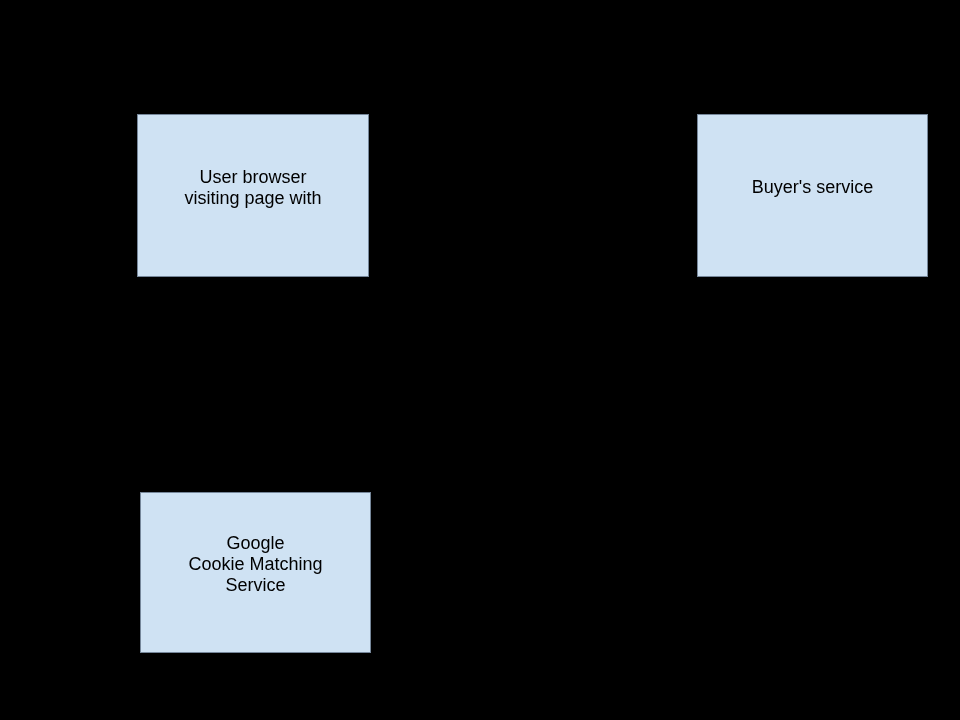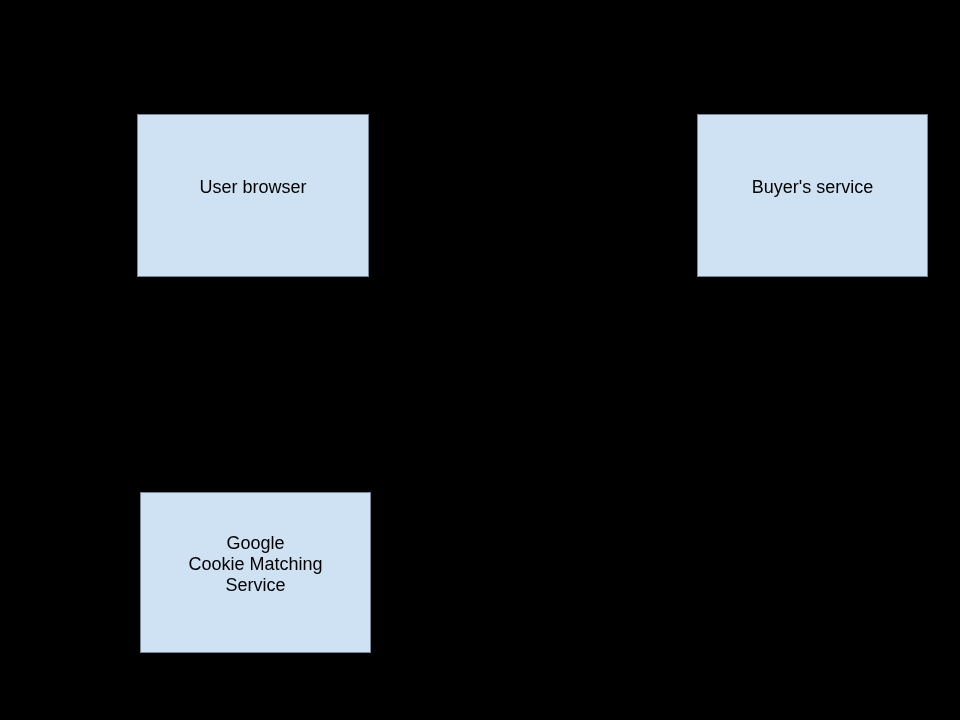--- a/index.html
+++ b/index.html
@@ -58,20 +58,21 @@
     height: 161px;
   }
 </style>
 </head>
 <body>
 
 <div class="diagram">
 
   <div class="node node--user">
     <span class="line">User browser</span>
+    <span class="line">visiting page with</span>
   </div>
 
   <div class="node node--buyer">
     <span class="line">Buyer's service</span>
   </div>
 
   <div class="node node--google">
     <span class="line">Google</span>
     <span class="line">Cookie Matching</span>
     <span class="line">Service</span>

